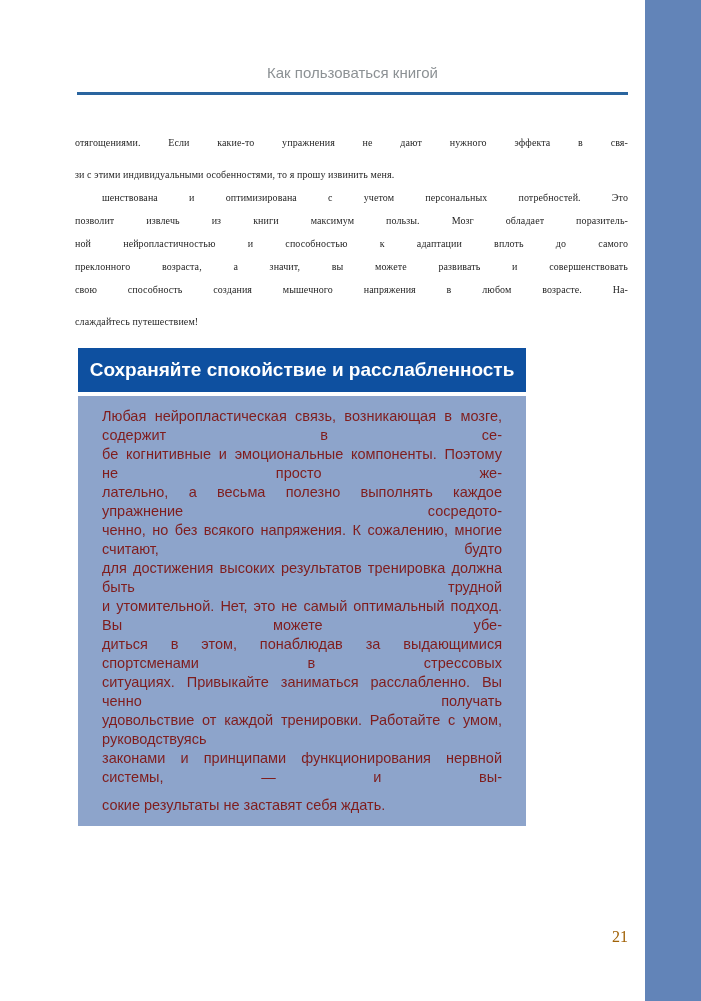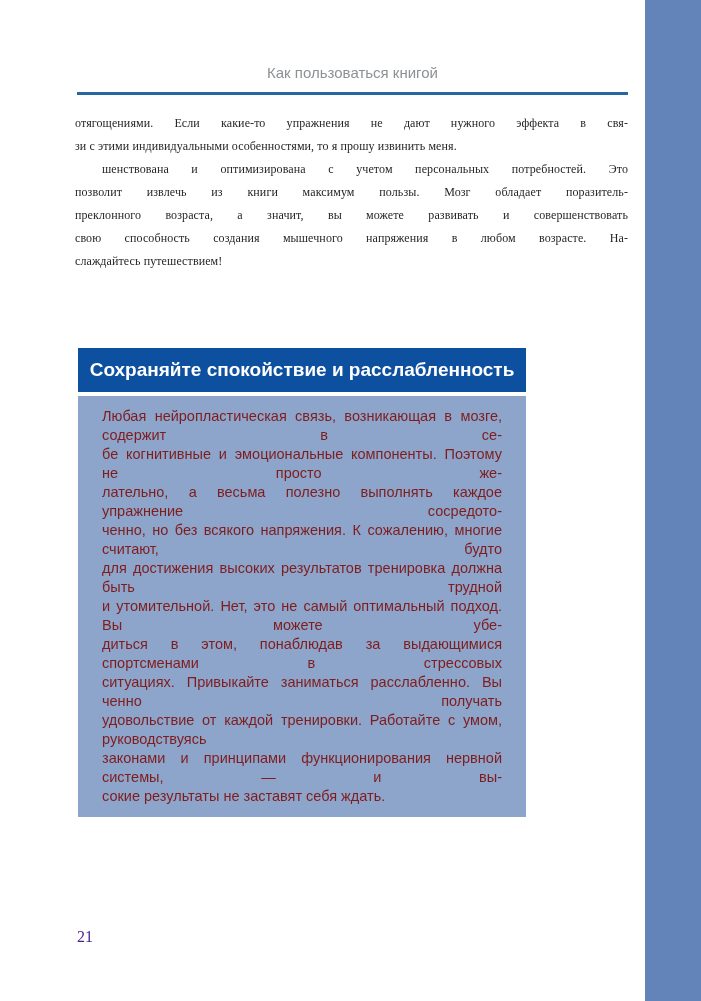--- a/index.html
+++ b/index.html
@@ -31,33 +31,34 @@
     text-align:center;
     font-family:"Liberation Sans", sans-serif;
     font-size:15px;line-height:18px;
     color:var(--running-header);
   }
   .header-rule{
     position:absolute;top:92px;left:0;width:100%;
     height:3px;background:var(--rule);
   }
   .body-text{
-    position:absolute;top:112px;left:-2px;width:553px;
-    font-size:12px;line-height:23px;
+    position:absolute;top:131px;left:-2px;width:553px;
+    font-size:10px;line-height:23px;
     color:var(--body-text);
     letter-spacing:.1px;
   }
   .paragraph{margin:0;}
   .tline{
     text-align:justify;
     text-align-last:justify;
     white-space:normal;
   }
   .tline.last{
     text-align-last:left;
+    margin-top:9px;
   }
   .paragraph.indent .tline:first-child{
     padding-left:27px;
   }
   .callout{
     position:absolute;top:348px;left:1px;width:448px;
   }
   .callout-header{
     background:var(--callout-header-bg);
     height:44px;
@@ -72,21 +73,22 @@
   .callout-body{
     margin-top:4px;
     background:var(--callout-body-bg);
     padding:11px 24px;
     color:#7f1d1d;
     font-family:"Liberation Sans", sans-serif;
     font-size:14.5px;line-height:19px;
   }
   .page-number{
     position:absolute;top:928px;left:0;width:100%;
-    font-size:16px;color:#4c1d95;
+    text-align:right;
+    font-size:16px;color:#a16207;
   }
 </style>
 </head>
 <body>
 
 <div class="page">
   <div class="side-stripe"></div>
 
   <div class="content">
     <div class="running-header">Как пользоваться книгой</div>
@@ -94,20 +96,21 @@
     <div class="header-rule"></div>
 
     <div class="body-text" id="body-text">
         <div class="paragraph">
           <div class="tline">отягощениями. Если какие-то упражнения не дают нужного эффекта в свя-</div>
           <div class="tline last">зи с этими индивидуальными особенностями, то я прошу извинить меня.</div>
         </div>
         <div class="paragraph indent">
           <div class="tline">шенствована и оптимизирована с учетом персональных потребностей. Это</div>
           <div class="tline">позволит извлечь из книги максимум пользы. Мозг обладает поразитель-</div>
+          <div class="tline">ной нейропластичностью и способностью к адаптации вплоть до самого</div>
           <div class="tline">преклонного возраста, а значит, вы можете развивать и совершенствовать</div>
           <div class="tline">свою способность создания мышечного напряжения в любом возрасте. На-</div>
           <div class="tline last">слаждайтесь путешествием!</div>
         </div>
       </div>
 
     <div class="callout">
       <div class="callout-header">
         <span class="callout-title">Сохраняйте спокойствие и расслабленность</span>
       </div>

